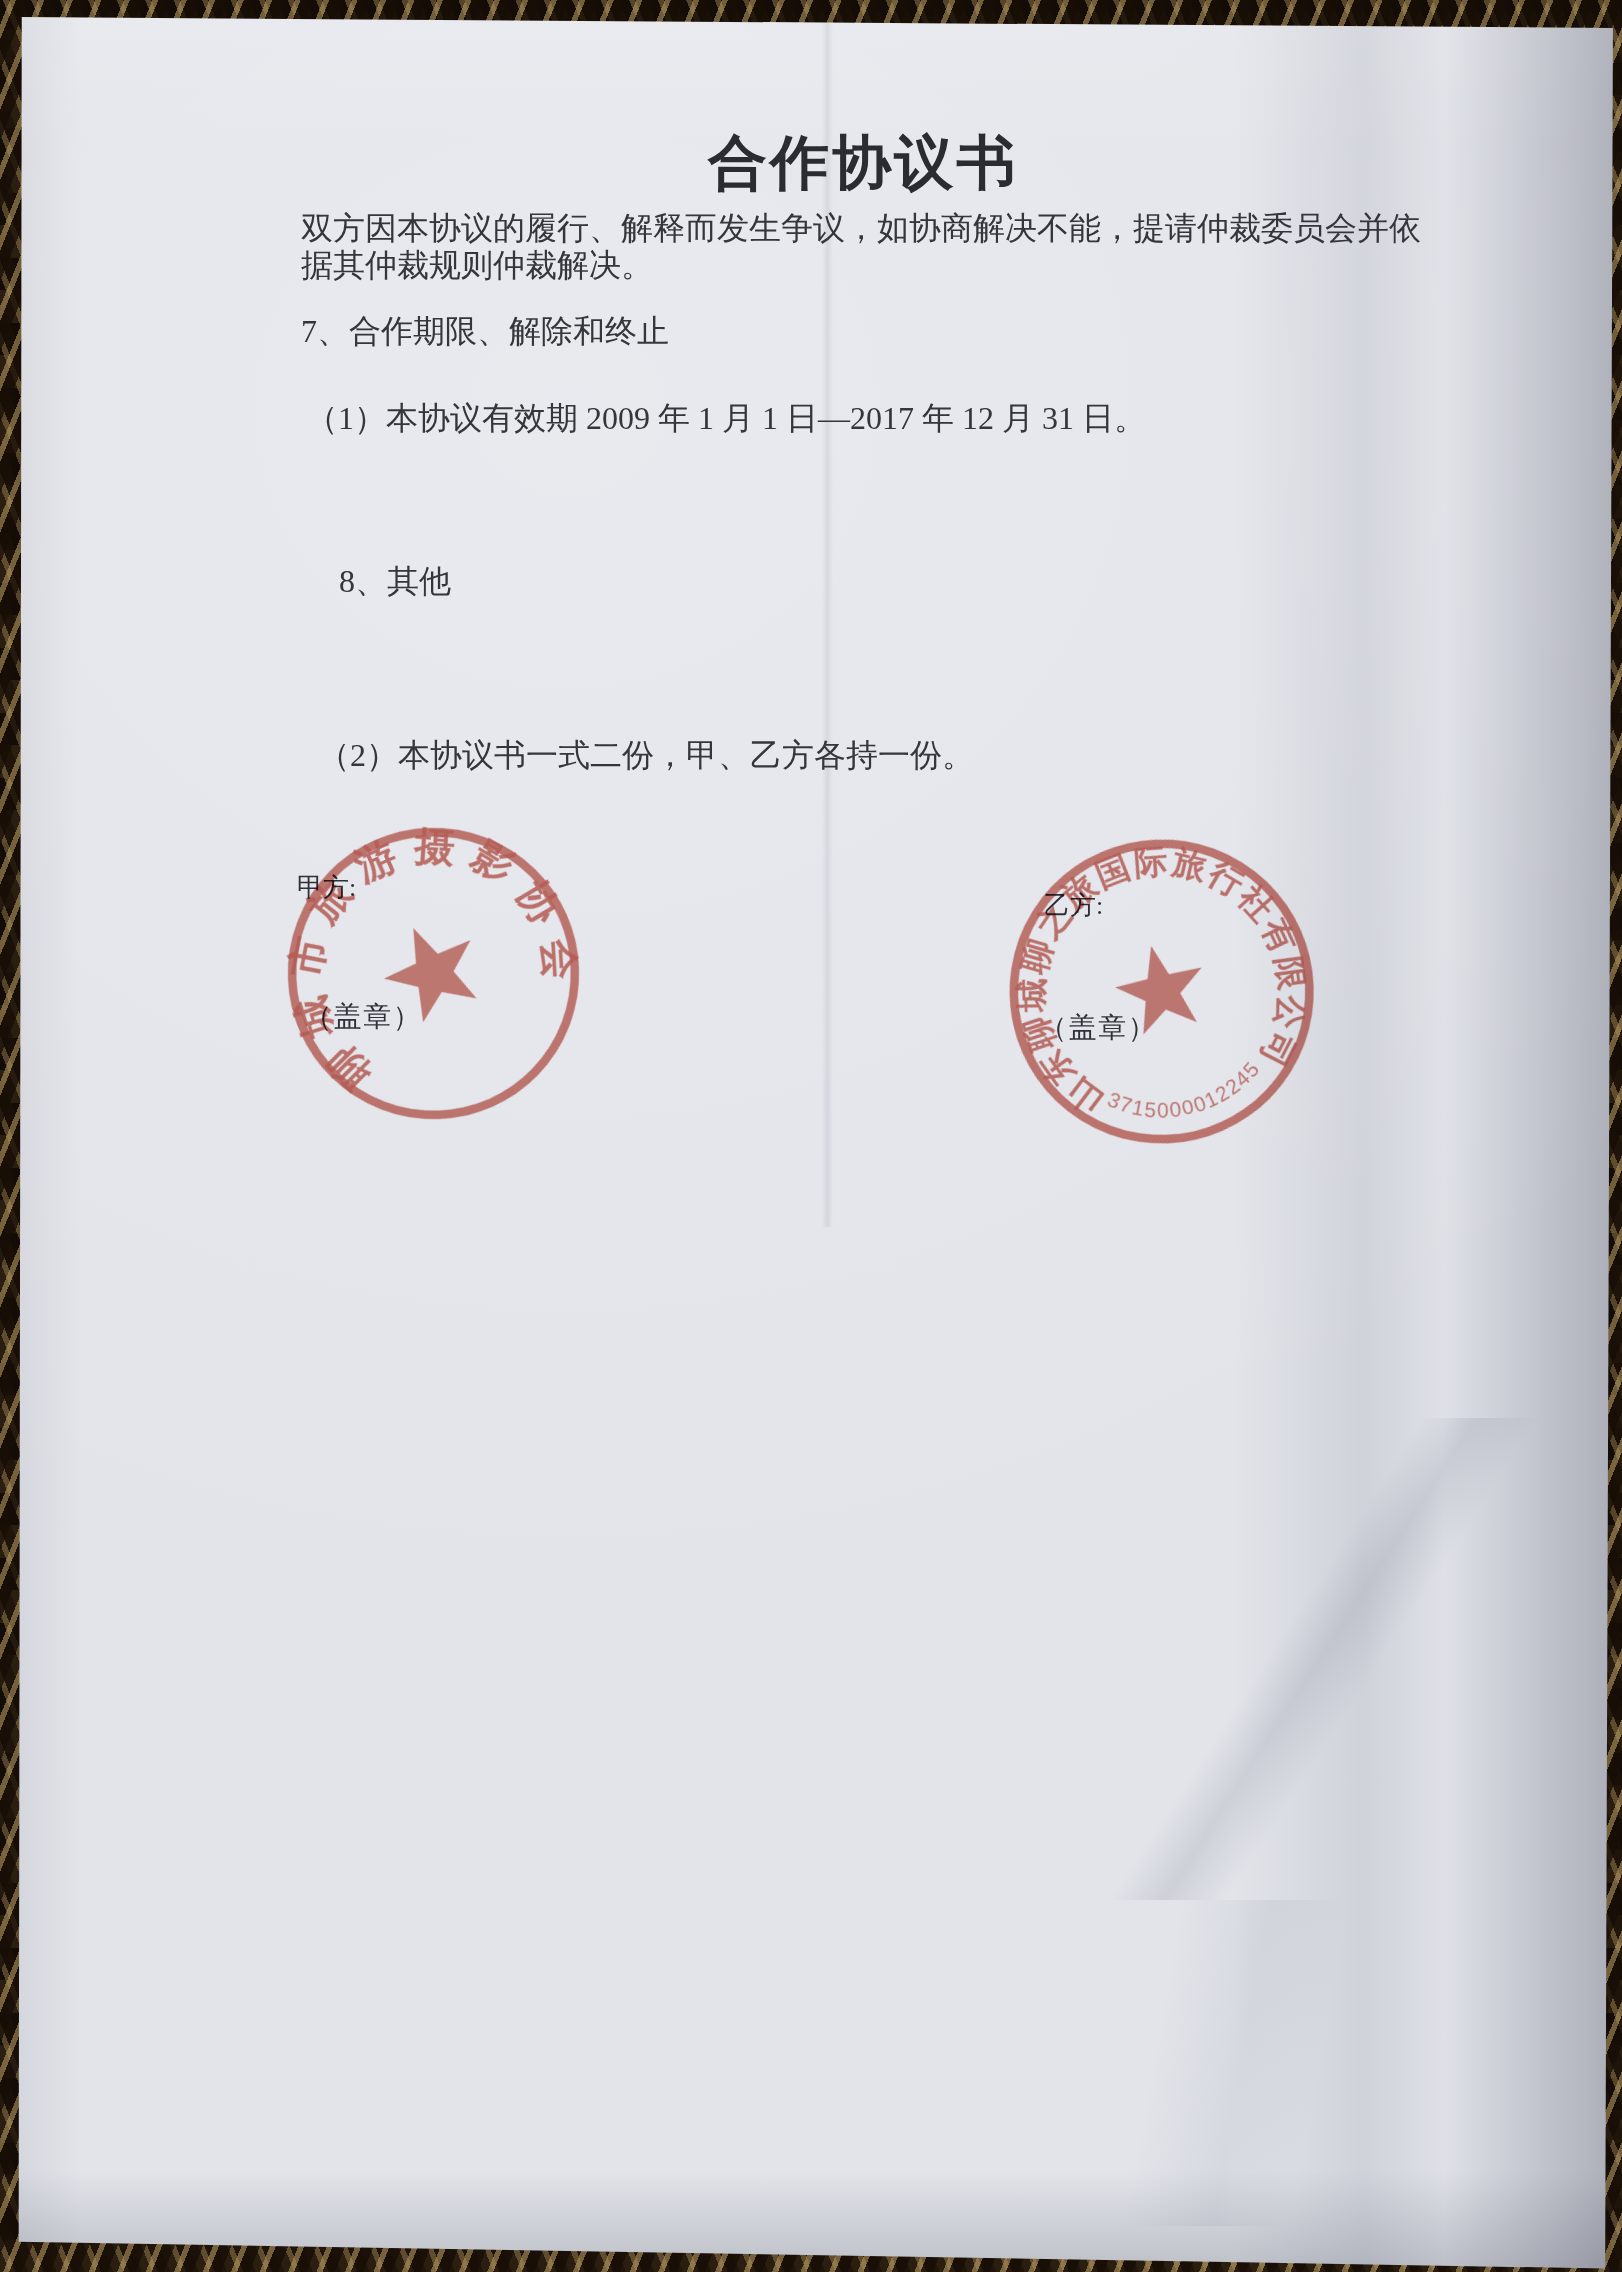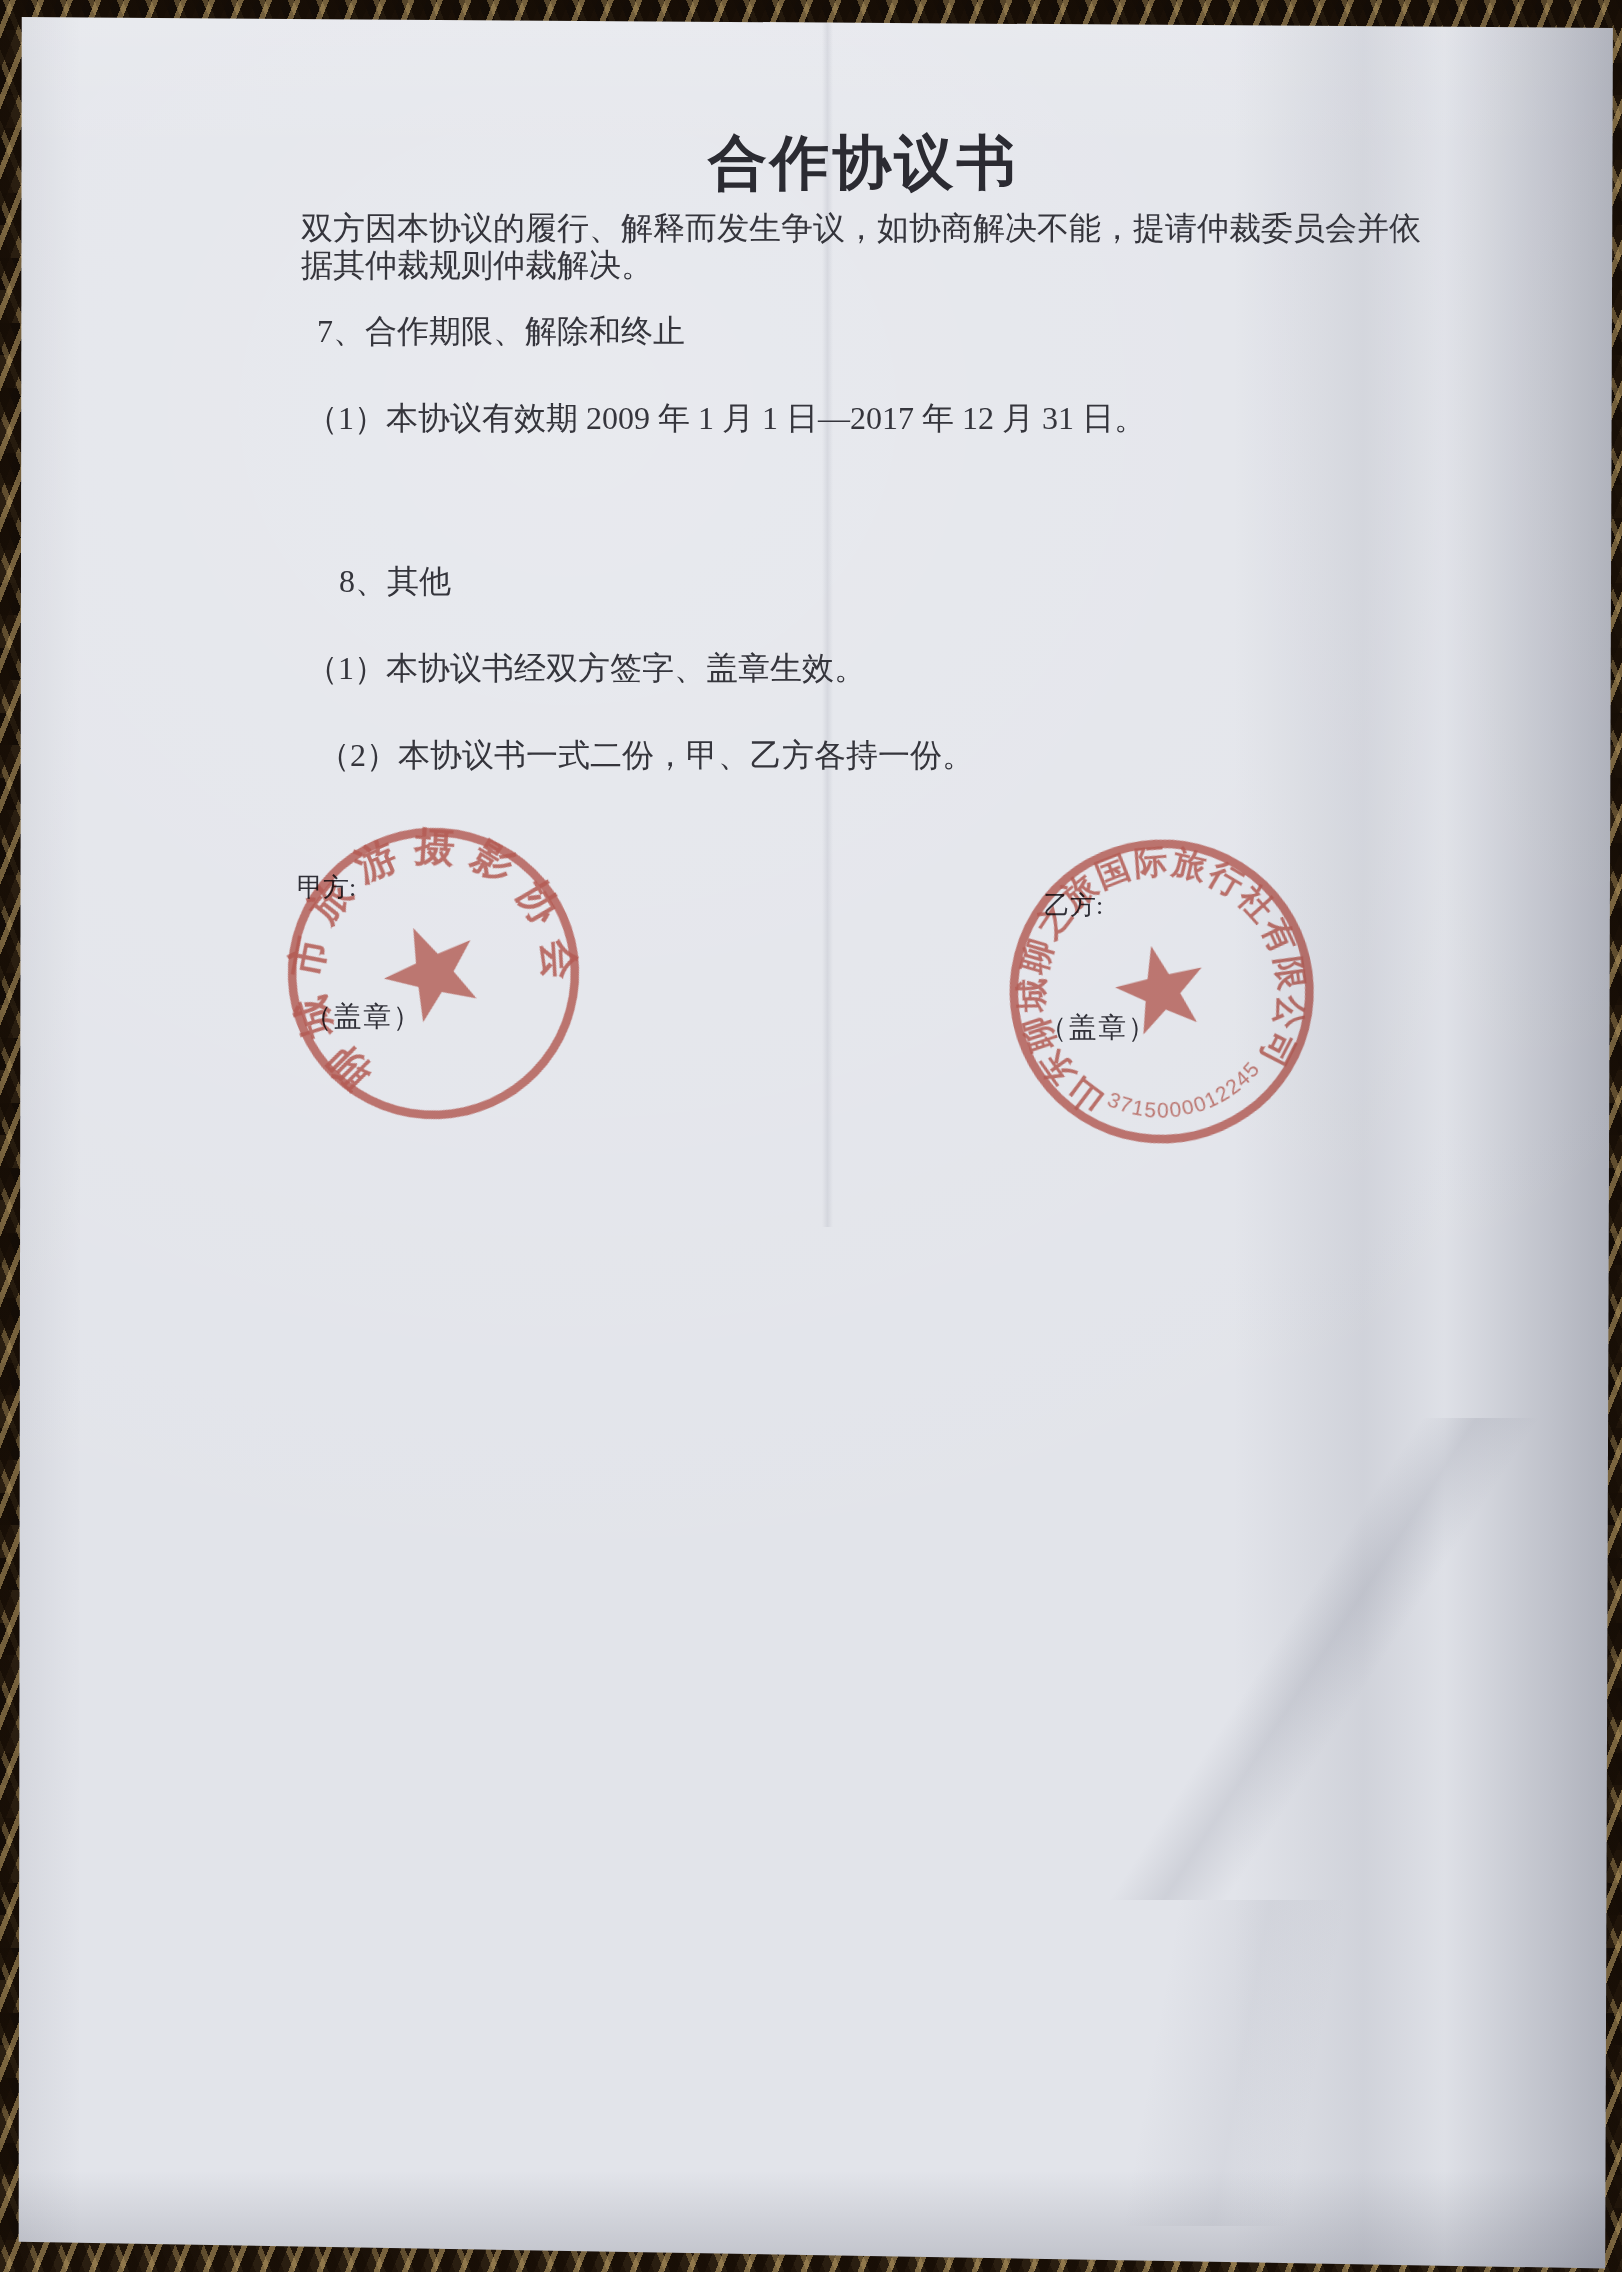--- a/index.html
+++ b/index.html
@@ -56,25 +56,24 @@
   <div class="paper">
     <div class="crease-mid"></div>
     <div class="crease-br"></div>
     <div class="crease-b2"></div>
 
     <div class="t title" style="left:708px;top:134px;">合作协议书</div>
 
     <div class="t body" style="left:301px;top:212px;">双方因本协议的履行、解释而发生争议，如协商解决不能，提请仲裁委员会并依</div>
     <div class="t body" style="left:301px;top:249px;">据其仲裁规则仲裁解决。</div>
 
-    <div class="t body" style="left:301px;top:315px;margin-left:16px;">7、合作期限、解除和终止</div>
+    <div class="t body" style="left:301px;top:315px;">7、合作期限、解除和终止</div>
     <div class="t body" style="left:306px;top:402px;">（1）本协议有效期 2009 年 1 月 1 日—2017 年 12 月 31 日。</div>
 
     <div class="t body" style="left:301px;top:565px;margin-left:38px;">8、其他</div>
-    <div class="t body" style="left:306px;top:652px;">（1）本协议书经双方签字、盖章生效。</div>
     <div class="t body" style="left:306px;top:739px;margin-left:12px;">（2）本协议书一式二份，甲、乙方各持一份。</div>
 
     <div class="t label" style="left:297px;top:875px;">甲方:</div>
     <div class="t seal-note" style="left:304px;top:1003px;">（盖章）</div>
 
     <div class="t label" style="left:1044px;top:893px;">乙方:</div>
     <div class="t seal-note" style="left:1039px;top:1014px;">（盖章）</div>
 
     <svg class="stamp" style="left:282px;top:822px;transform:rotate(-24deg);" width="303" height="303" viewBox="0 0 390 390">
       <circle cx="195" cy="195" r="182" fill="none" stroke="#c2564a" stroke-width="11" stroke-opacity="0.82"></circle>

